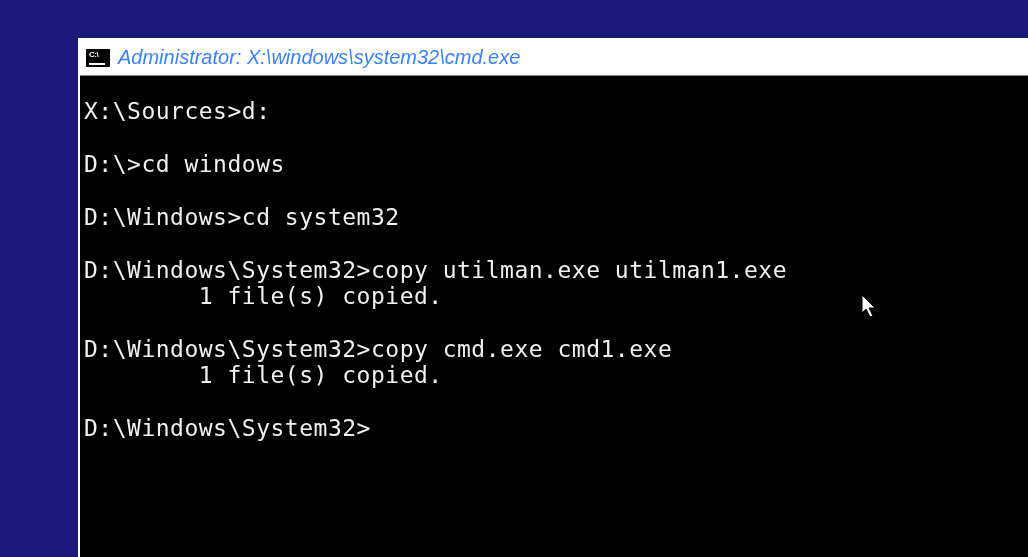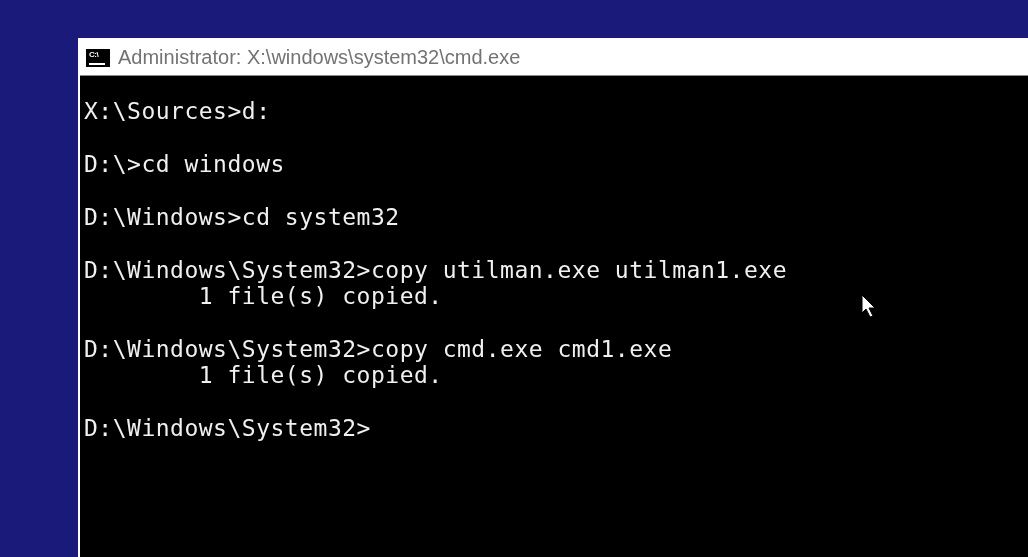--- a/index.html
+++ b/index.html
@@ -54,21 +54,22 @@
       background: #fff;
     }
     .title-icon span {
       position: absolute;
       top: 1px;
       left: 3px;
       font-size: 8px;
       letter-spacing: -0.5px;
     }
     .title-text {
-      color: #737373;
+      font-style: italic;
+      color: #3b82f6;
       font-size: 20px;
       font-family: 'Segoe UI', Tahoma, sans-serif;
     }
     .terminal {
       flex: 1;
       background: #000;
       color: #f0f0f0;
       padding: 22px 4px 4px 4px;
       font-size: 23px;
       line-height: 1.15;

